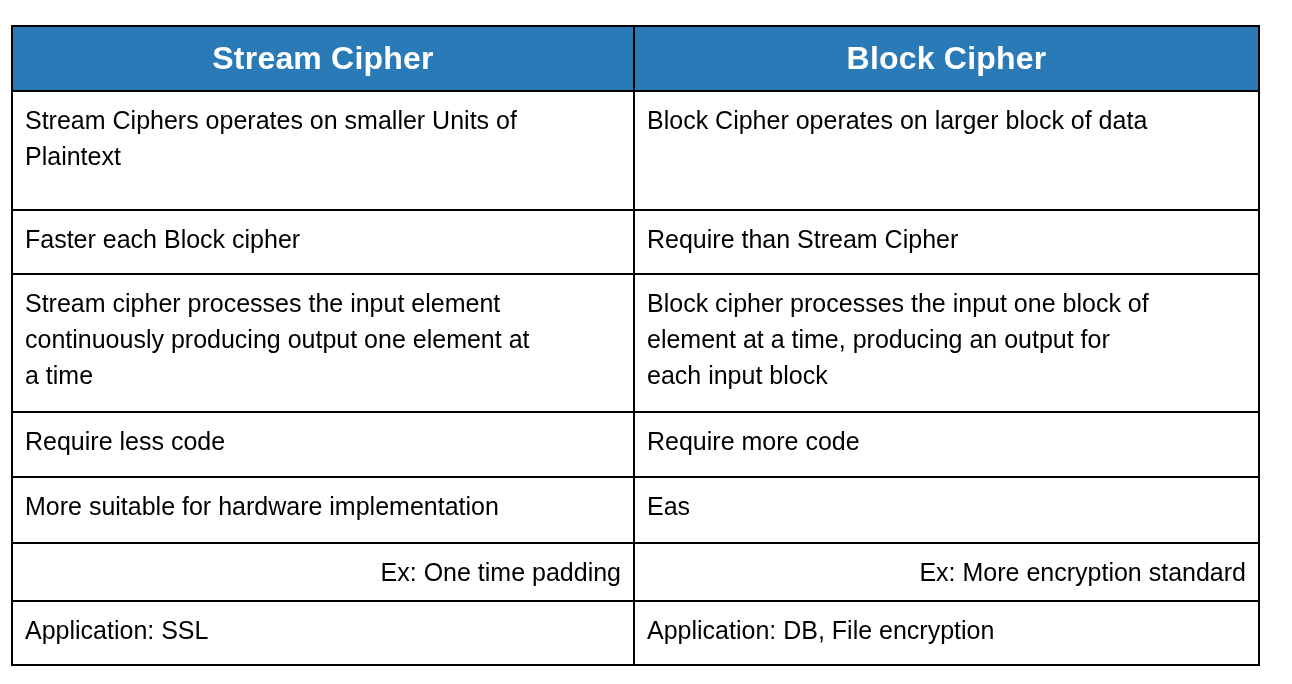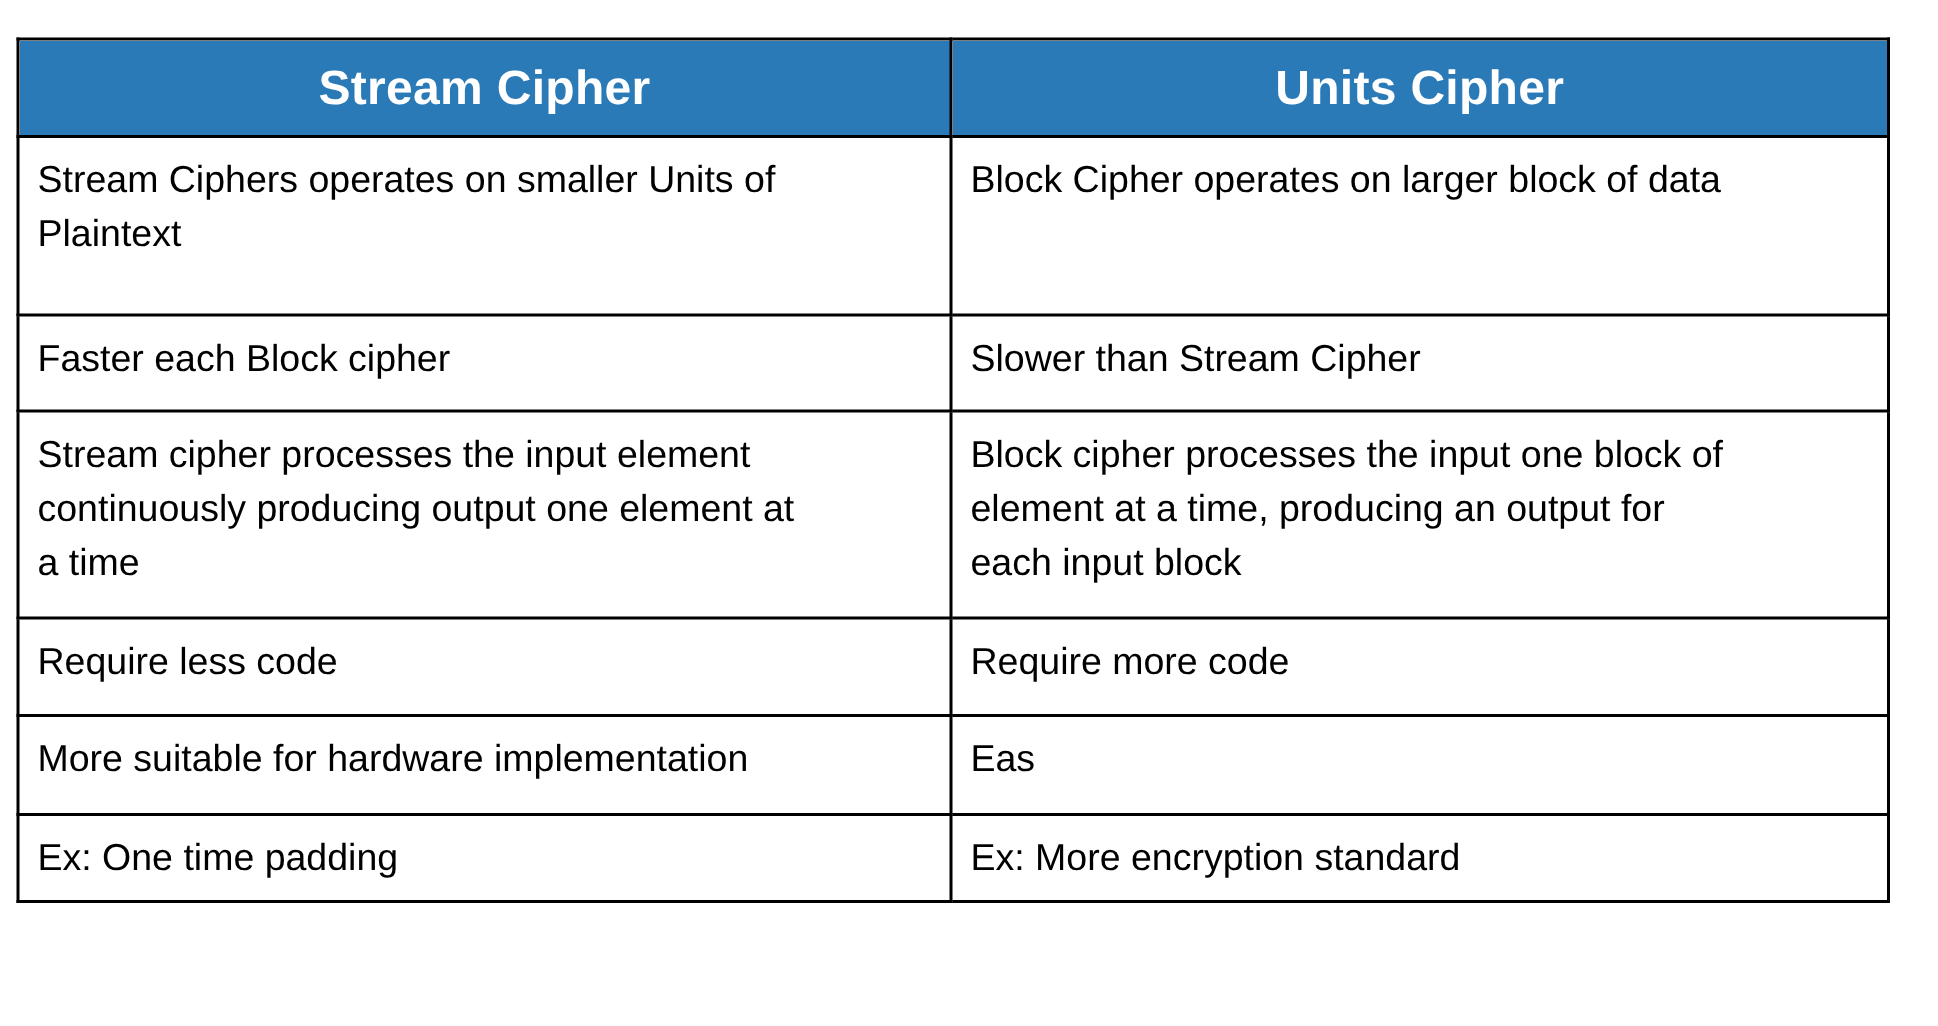--- a/index.html
+++ b/index.html
@@ -50,47 +50,47 @@
     vertical-align: top;
     text-align: left;
     white-space: pre-wrap;
   }
   
   .cipher-table tbody tr:nth-child(1) td { height: 119px; }
   .cipher-table tbody tr:nth-child(2) td { height: 64px;  }
   .cipher-table tbody tr:nth-child(3) td { height: 138px; }
   .cipher-table tbody tr:nth-child(4) td { height: 65px;  }
   .cipher-table tbody tr:nth-child(5) td { height: 66px;  }
-  .cipher-table tbody tr:nth-child(6) td { height: 46px;  }
+  .cipher-table tbody tr:nth-child(6) td { height: 46px; text-align: right;  }
   .cipher-table tbody tr:nth-child(7) td { height: 64px;  }
 </style>
 </head>
 <body>
 
 <div class="page">
   <table class="cipher-table">
     <colgroup>
       <col class="col-left">
       <col class="col-right">
     </colgroup>
     <thead>
       <tr>
         <th>Stream Cipher</th>
-        <th>Units Cipher</th>
+        <th>Block Cipher</th>
       </tr>
     </thead>
     <tbody>
       <tr>
         <td>Stream Ciphers operates on smaller Units of
 Plaintext</td>
         <td>Block Cipher operates on larger block of data</td>
       </tr>
       <tr>
         <td>Faster each Block cipher</td>
-        <td>Slower than Stream Cipher</td>
+        <td>Require than Stream Cipher</td>
       </tr>
       <tr>
         <td>Stream cipher processes the input element
 continuously producing output one element at
 a time</td>
         <td>Block cipher processes the input one block of
 element at a time, producing an output for
 each input block</td>
       </tr>
       <tr>
@@ -98,15 +98,19 @@
         <td>Require more code</td>
       </tr>
       <tr>
         <td>More suitable for hardware implementation</td>
         <td>Eas</td>
       </tr>
       <tr>
         <td>Ex: One time padding</td>
         <td>Ex: More encryption standard</td>
       </tr>
+      <tr>
+        <td>Application: SSL</td>
+        <td>Application: DB, File encryption</td>
+      </tr>
     </tbody>
   </table>
 </div>
 
 </body></html>

